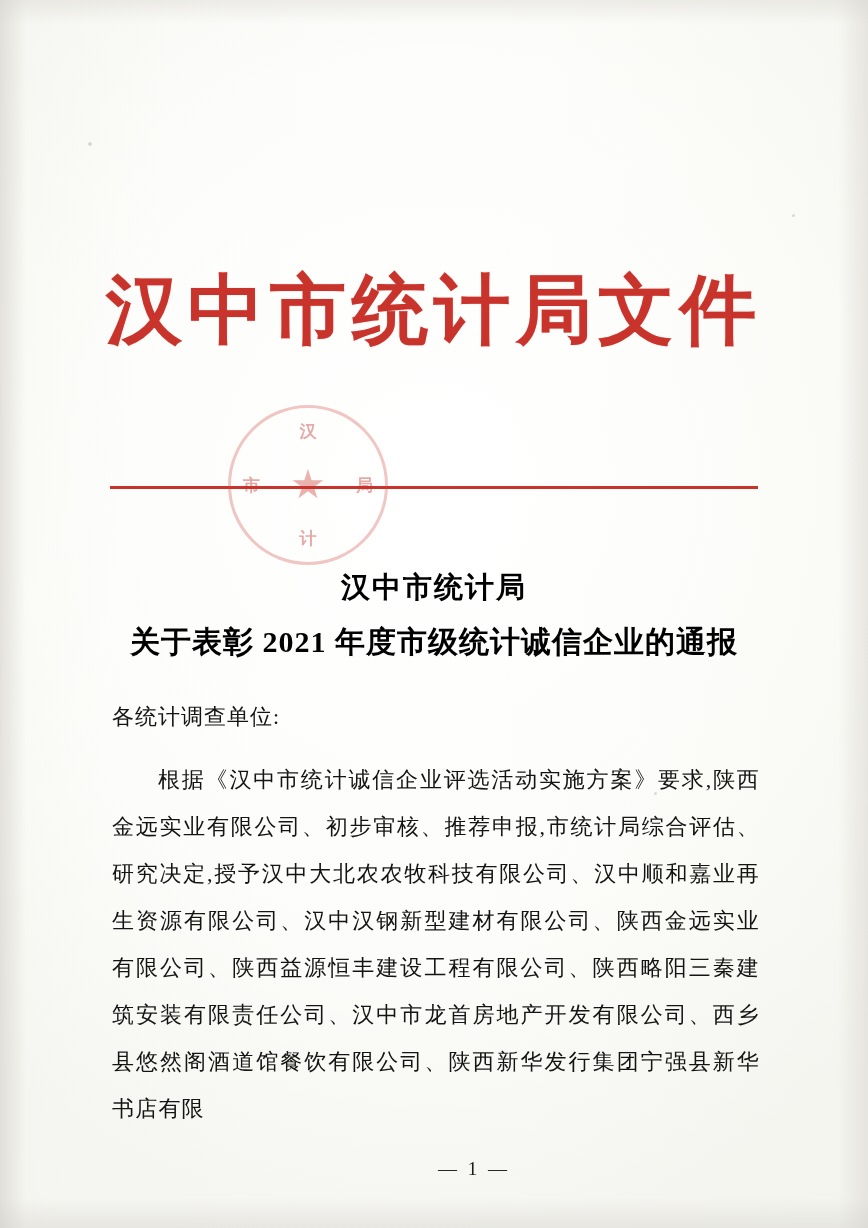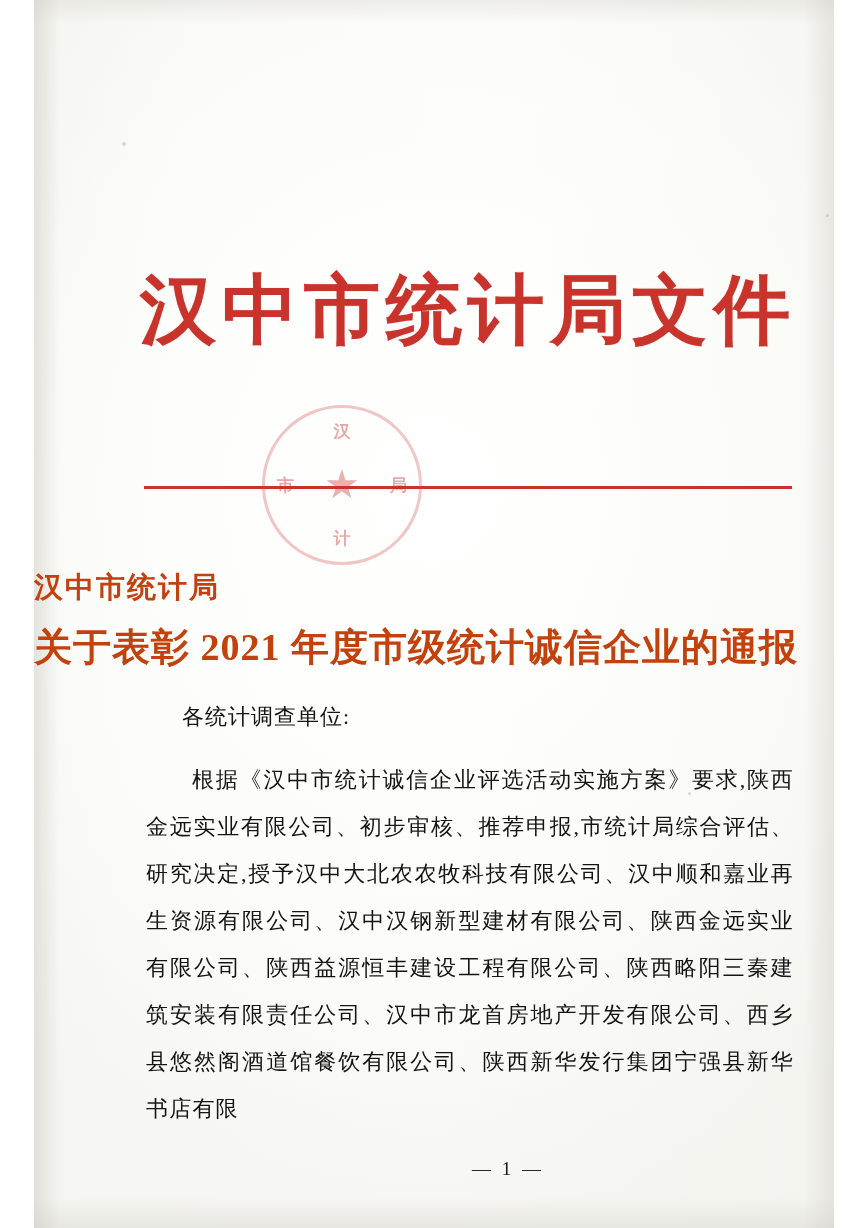--- a/index.html
+++ b/index.html
@@ -5,21 +5,21 @@
   html, body {
     margin: 0;
     padding: 0;
     background: #ffffff;
   }
   body {
     font-family: "Liberation Serif", serif;
   }
   .page {
     position: relative;
-    width: 800px;
+    width: 868px;
     height: 1228px;
     margin: 0 auto;
     background: #fdfdfb;
     overflow: hidden;
   }
   
   .paper-tone {
     position: absolute;
     inset: 0;
     background:
@@ -122,44 +122,44 @@
   .seal-ch.c2 { left: 12px; top: 50%; transform: translateY(-50%); }
   .seal-ch.c3 { right: 12px; top: 50%; transform: translateY(-50%); }
   .seal-ch.c4 { left: 50%; bottom: 12px; transform: translateX(-50%); }
 
   
   .title-block {
     position: absolute;
     top: 568px;
     left: 0;
     width: 868px;
-    color: #c2410c;
+    text-align: center;
+    color: #000000;
     font-family: "Liberation Serif", serif;
     font-weight: bold;
   }
   .title-line-1 {
     font-size: 29px;
     letter-spacing: 2px;
     margin-bottom: 14px;
   }
   .title-line-2 {
-    font-size: 38px;
+    font-size: 30px;
     letter-spacing: 1px;
   }
 
   
   .salutation {
     position: absolute;
     top: 702px;
     left: 112px;
     font-size: 22px;
     color: #141414;
     letter-spacing: 1px;
     font-family: "Liberation Serif", serif;
-    margin-left: 36px;
   }
   .body-text {
     position: absolute;
     top: 756px;
     left: 112px;
     width: 648px;
     font-size: 22px;
     color: #141414;
     line-height: 47px;
     text-align: justify;

